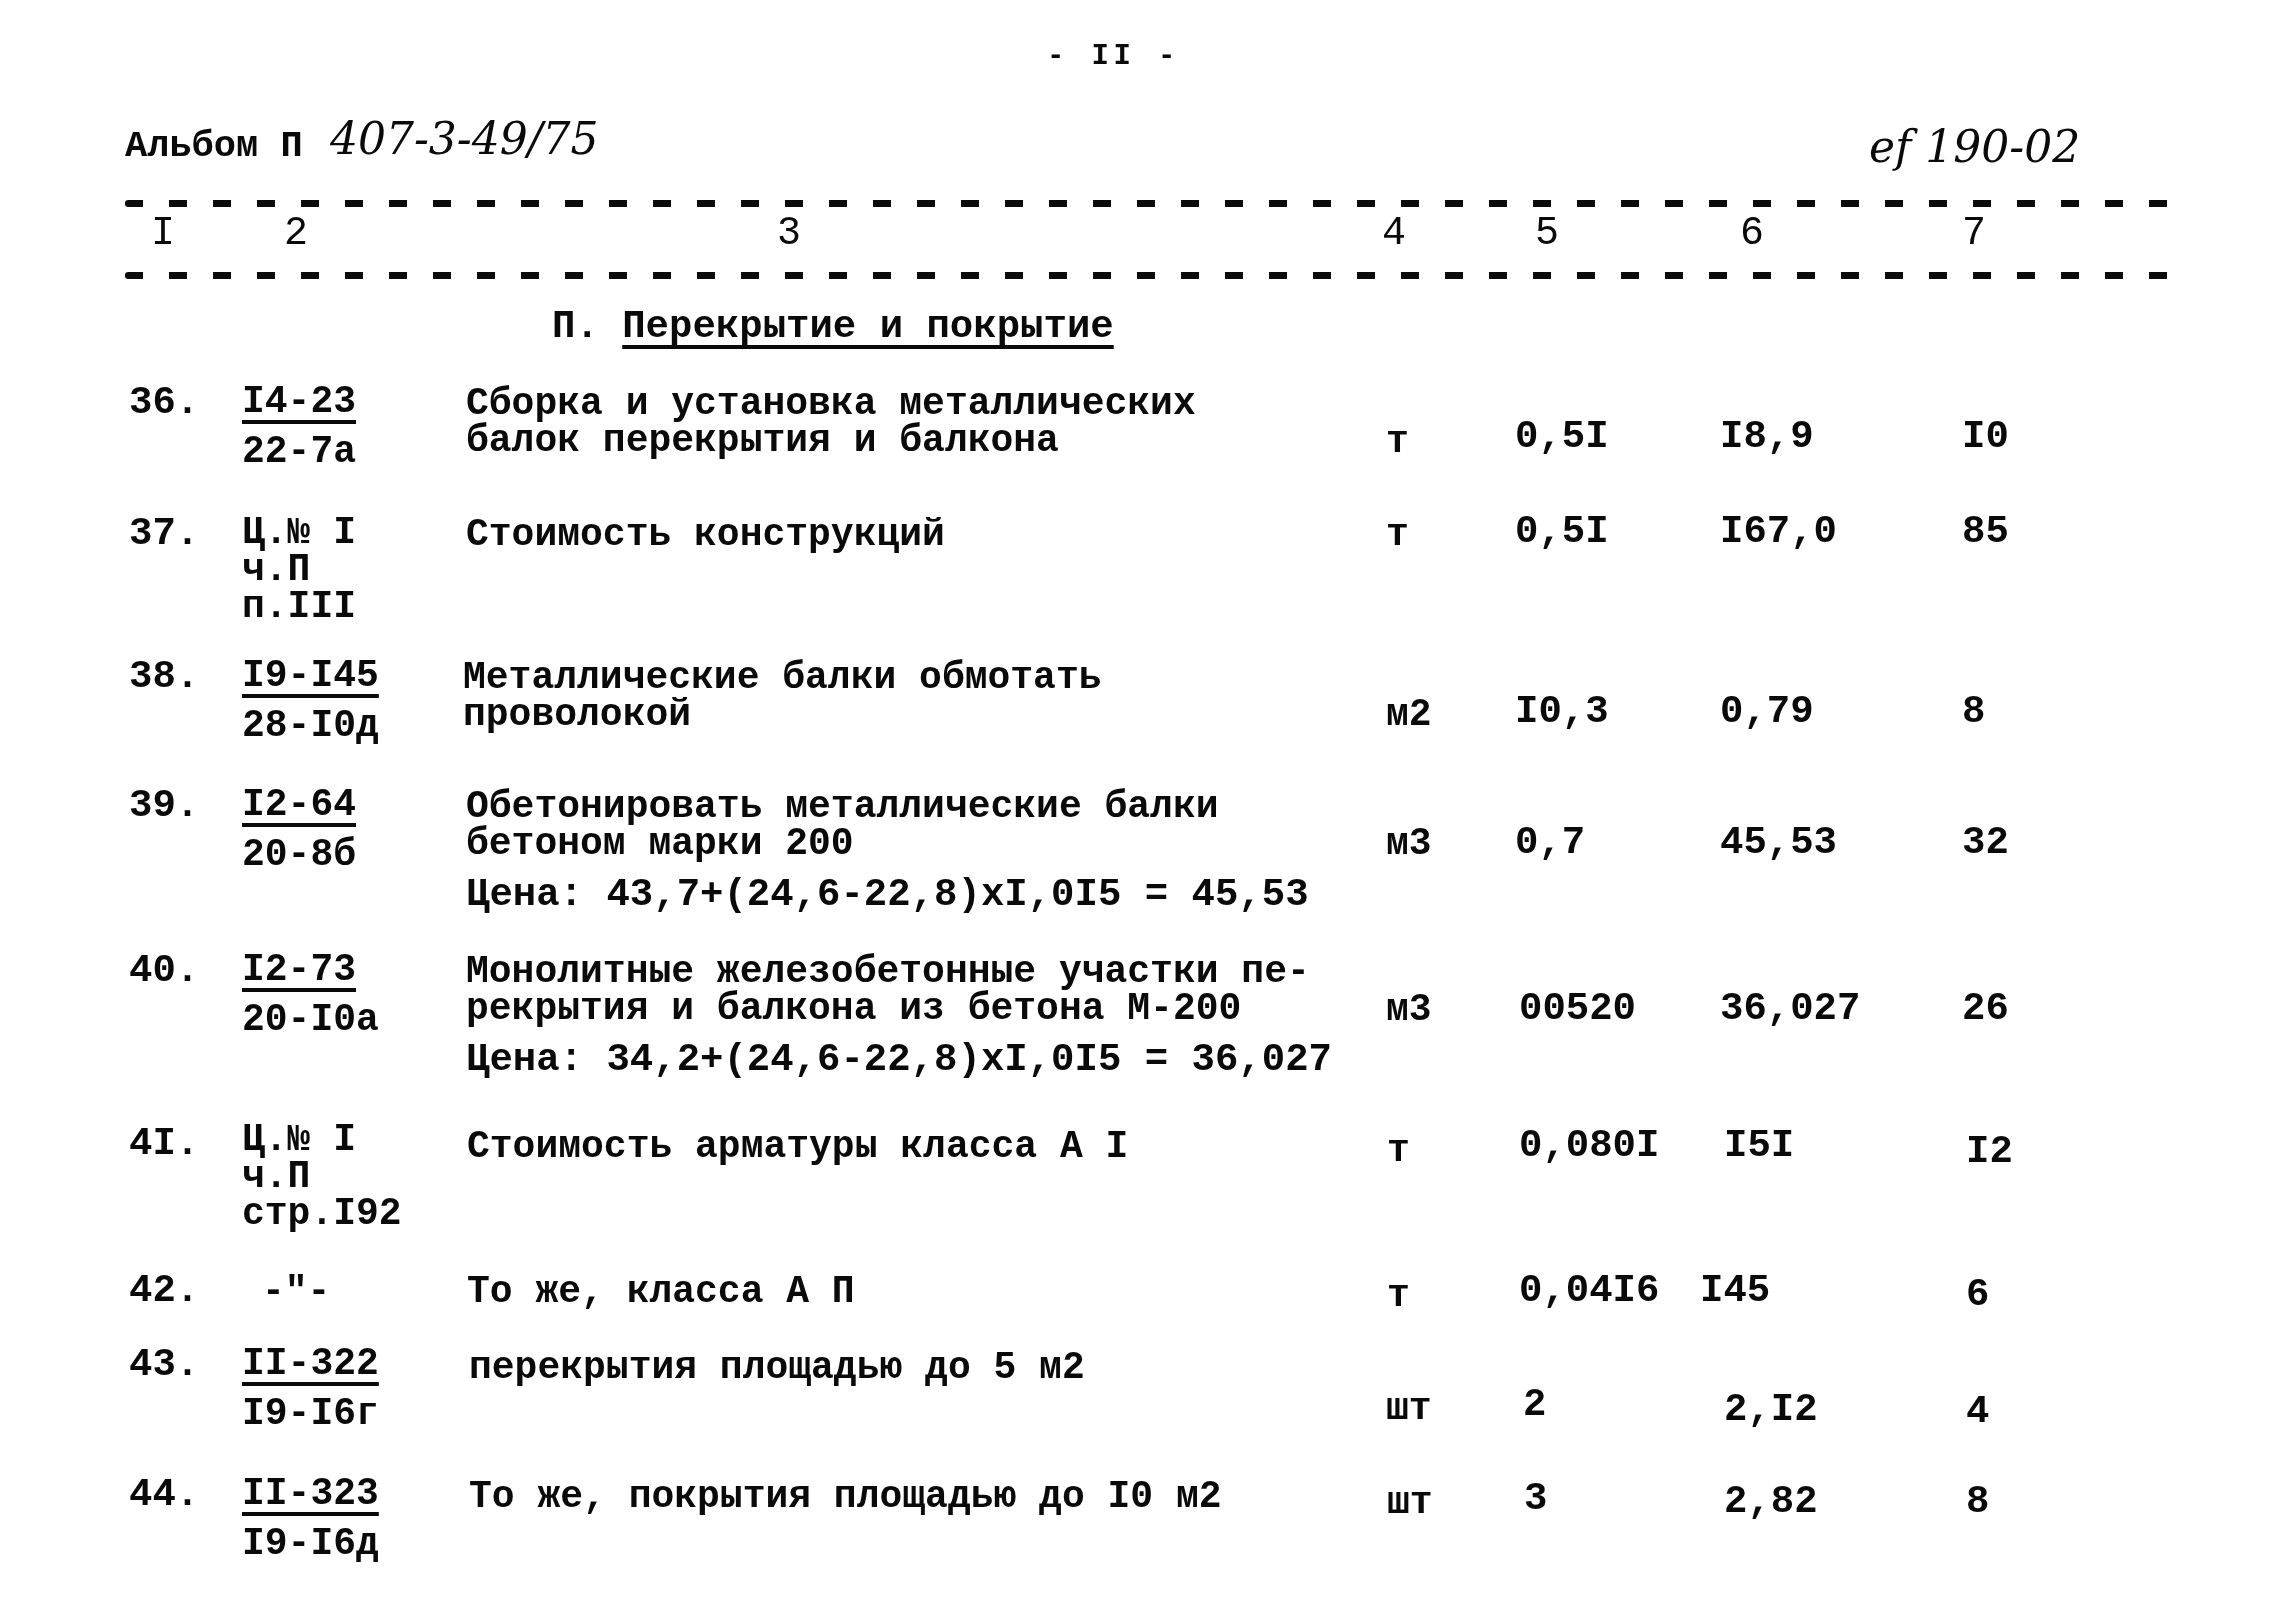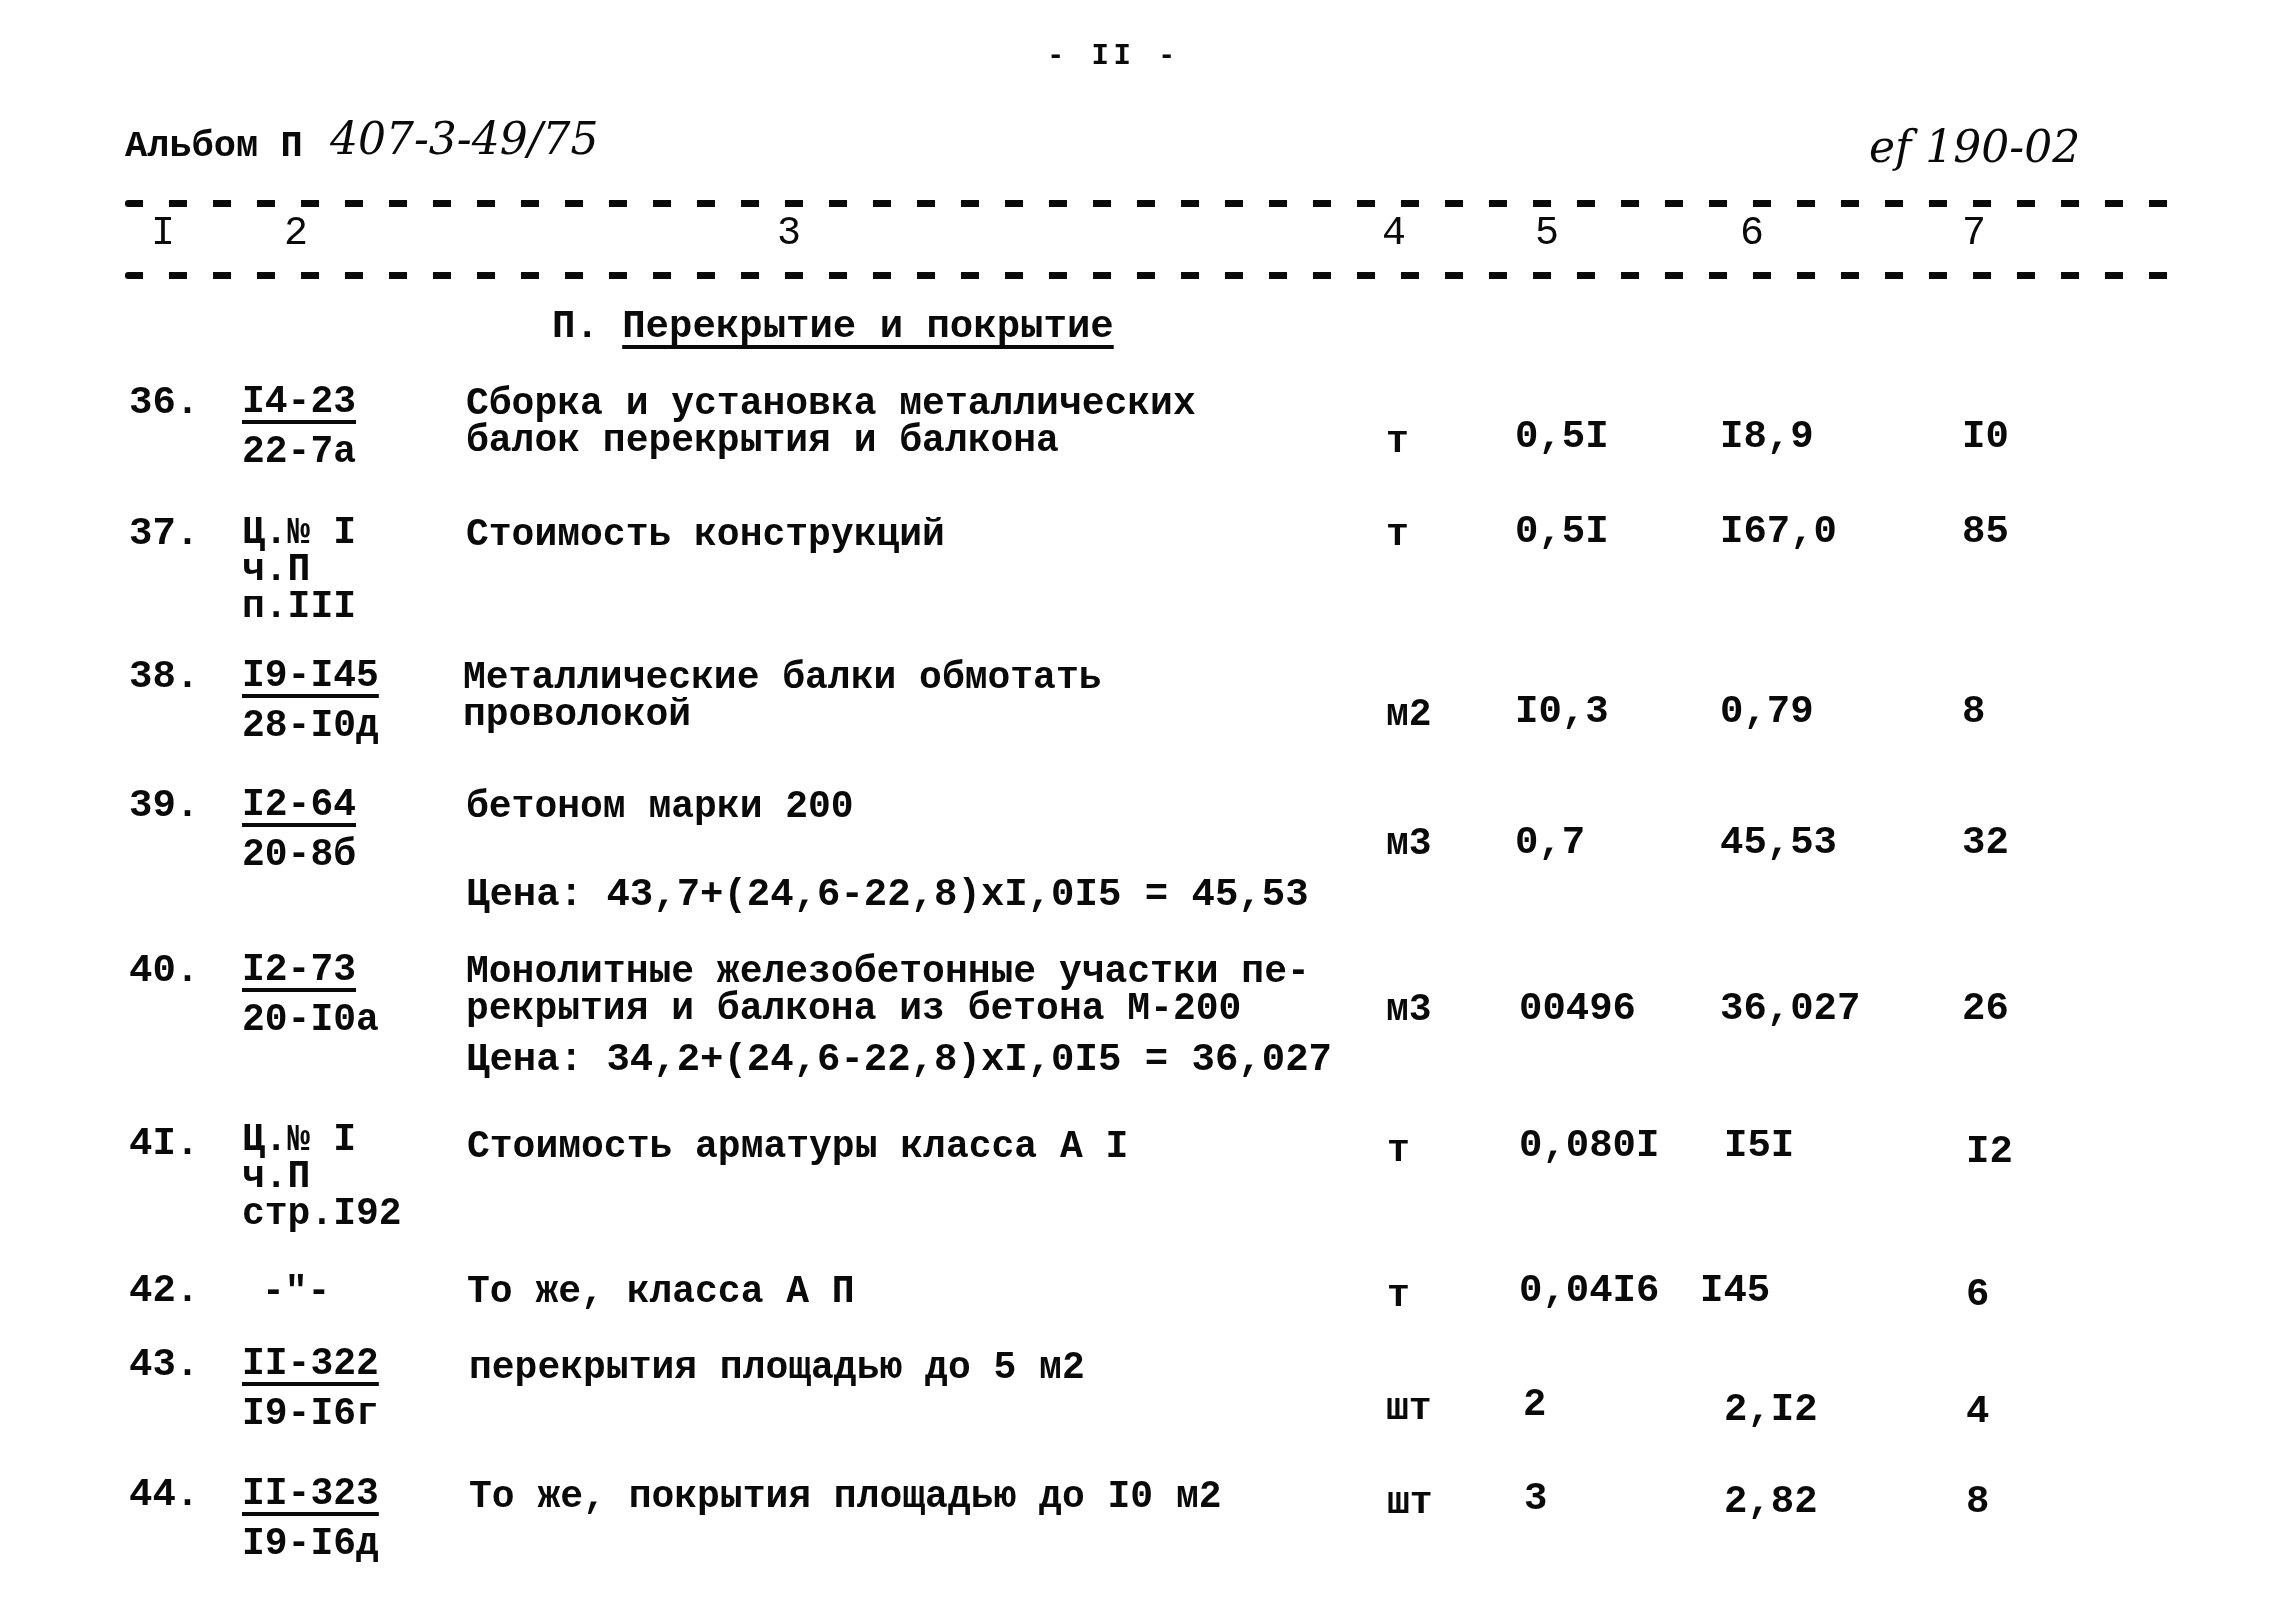--- a/index.html
+++ b/index.html
@@ -101,20 +101,21 @@
   <div class="abs cell num" style="left:1962px;top:694px">8</div>
 </div>
 
 <div>
   <div class="abs cell num" style="left:129px;top:788px">39.</div>
   <div class="abs cell code-pair" style="left:242px;top:780px">
     <div class="code-top">I2-64</div>
     <div>20-8б</div>
   </div>
   <div class="abs cell desc" style="left:466px;top:788px">
+    <div>Обетонировать металлические балки</div>
     <div>бетоном марки 200</div>
   </div>
   <div class="abs cell price" style="left:466px;top:877px">Цена: 43,7+(24,6-22,8)xI,0I5 = 45,53</div>
   <div class="abs cell" style="left:1386px;top:825px">м3</div>
   <div class="abs cell num" style="left:1515px;top:825px">0,7</div>
   <div class="abs cell num" style="left:1720px;top:825px">45,53</div>
   <div class="abs cell num" style="left:1962px;top:825px">32</div>
 </div>
 
 <div>
@@ -122,21 +123,21 @@
   <div class="abs cell code-pair" style="left:242px;top:945px">
     <div class="code-top">I2-73</div>
     <div>20-I0a</div>
   </div>
   <div class="abs cell desc" style="left:466px;top:953px">
     <div>Монолитные железобетонные участки пе-</div>
     <div>рекрытия и балкона из бетона М-200</div>
   </div>
   <div class="abs cell price" style="left:466px;top:1042px">Цена: 34,2+(24,6-22,8)xI,0I5 = 36,027</div>
   <div class="abs cell" style="left:1386px;top:991px">м3</div>
-  <div class="abs cell num" style="left:1519px;top:991px">00496</div>
+  <div class="abs cell num" style="left:1519px;top:991px">00520</div>
   <div class="abs cell num" style="left:1720px;top:991px">36,027</div>
   <div class="abs cell num" style="left:1962px;top:991px">26</div>
 </div>
 
 <div>
   <div class="abs cell num" style="left:129px;top:1126px">4I.</div>
   <div class="abs cell code-stack" style="left:242px;top:1121px">
     <div>Ц.№ I</div>
     <div>ч.П</div>
     <div>стр.I92</div>

